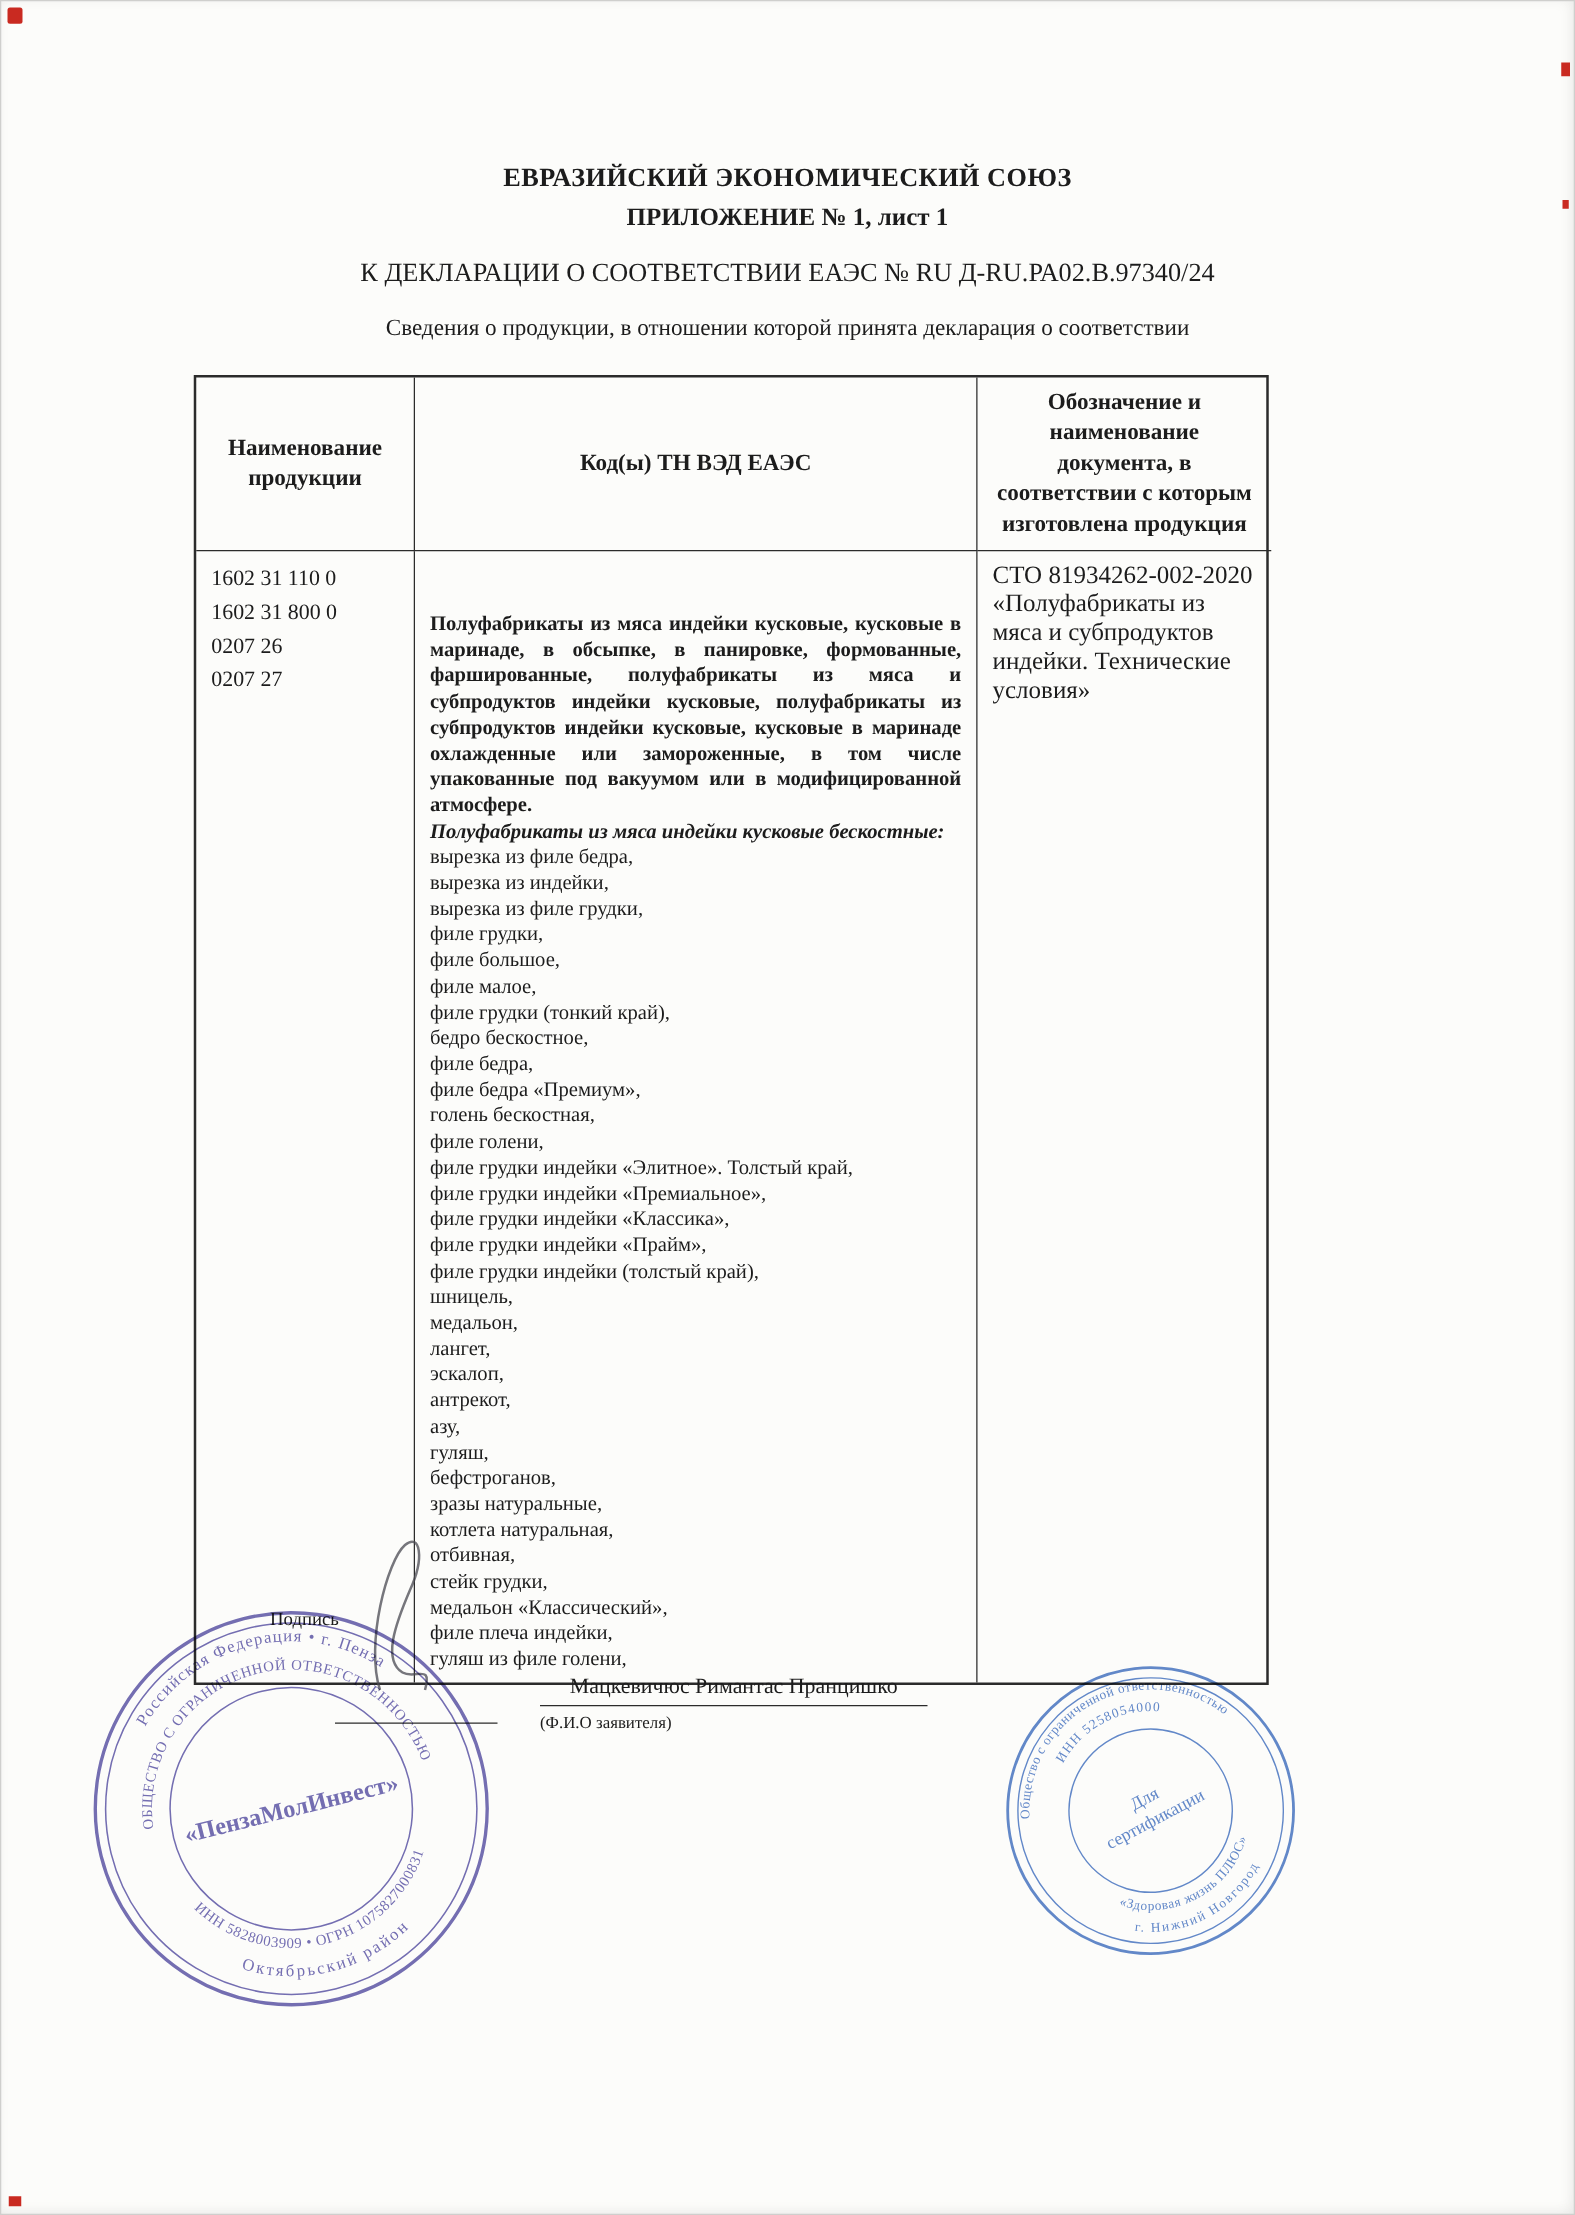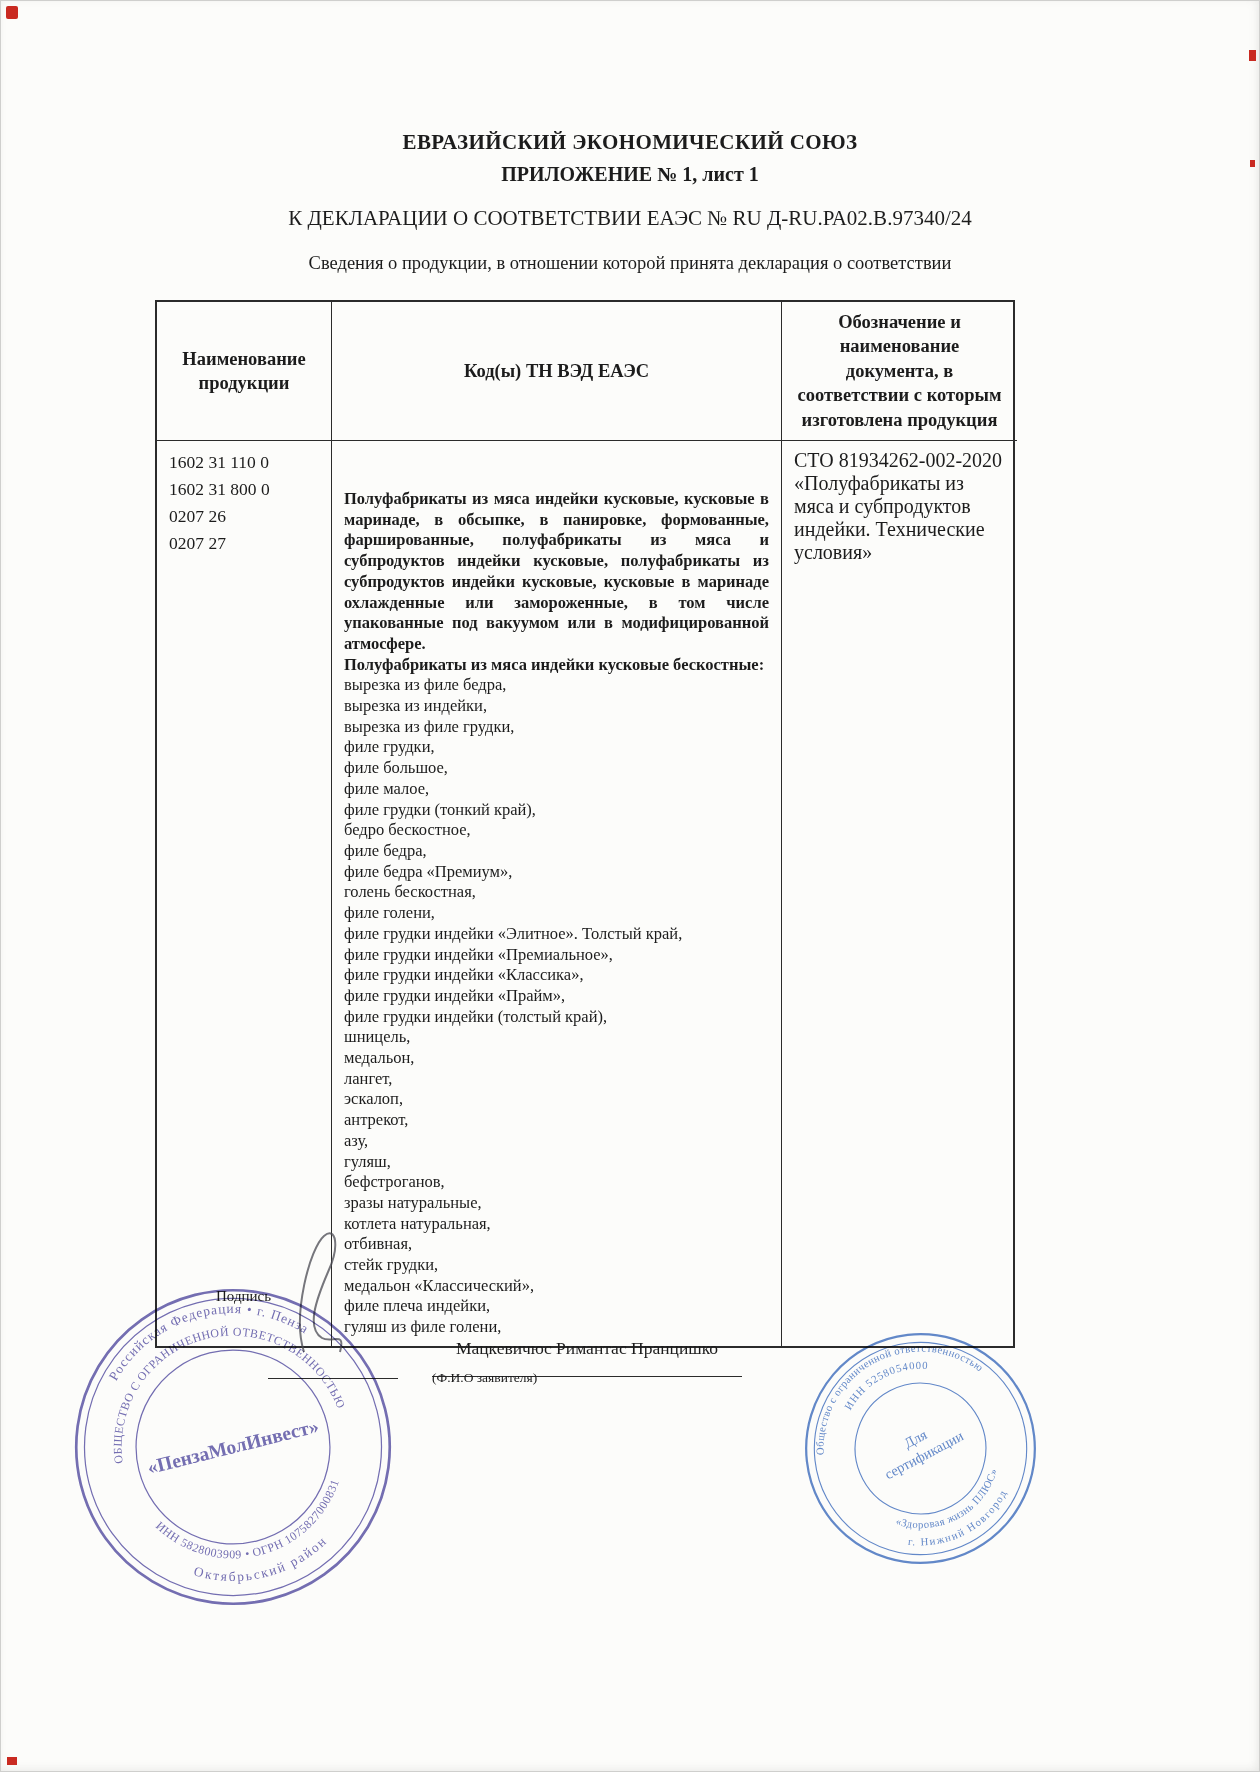--- a/index.html
+++ b/index.html
@@ -35,28 +35,28 @@
   .tbl .cell.last-row{border-bottom:none;}
   .hcell{
     min-height:118px;
     display:flex;align-items:center;justify-content:center;
     text-align:center;font-weight:bold;font-size:18.5px;line-height:1.32;
     padding:8px 10px;
   }
   .codes{font-size:17.5px;line-height:27px;padding-top:12px;}
   .product-cell{font-size:16.5px;line-height:20.7px;padding-top:10px;}
   .product-intro{font-weight:bold;text-align:justify;margin-top:40px;}
-  .product-subheading{font-weight:bold;}
+  .product-subheading{font-weight:bold;font-style:italic;}
   .product-items div{white-space:nowrap;}
   .doc-cell{font-size:20px;line-height:23px;padding-top:10px;}
 
   .applicant{
     position:absolute;left:432px;top:1338px;width:310px;
     text-align:center;font-size:17.5px;
-    border-bottom:1.6px solid #2b2b2b;padding-bottom:17px;
+    border-bottom:1.6px solid #2b2b2b;padding-bottom:5px;
   }
   .applicant-caption{
     position:absolute;left:432px;top:1370px;width:310px;
     text-align:left;font-size:13.5px;
   }
   .signature-label{
     position:absolute;left:216px;top:1288px;font-size:15px;
   }
   .signature-line{
     position:absolute;left:268px;top:1378px;width:130px;border-bottom:1.4px solid #2b2b2b;

